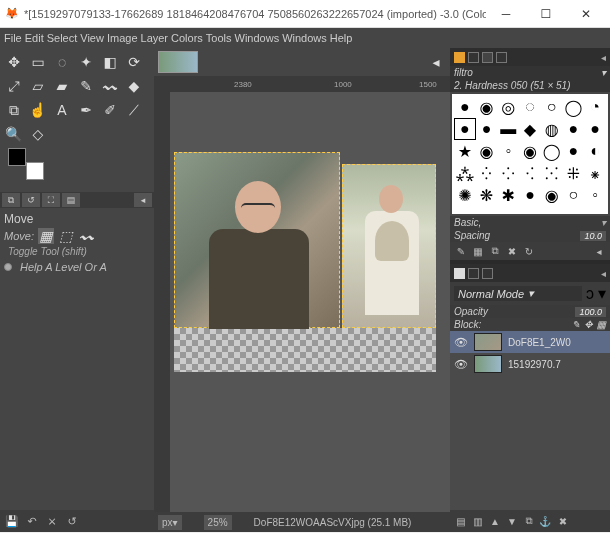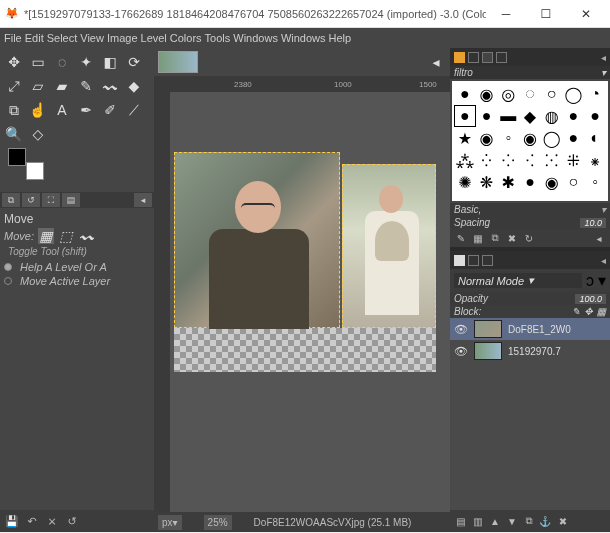--- a/index.html
+++ b/index.html
@@ -83,21 +83,21 @@
   <div class="winbtn">☐</div>
   <div class="winbtn">✕</div>
 </div>
 
 <div class="menubar">
   <span>File</span>
   <span>Edit</span>
   <span>Select</span>
   <span>View</span>
   <span>Image</span>
-  <span>Level</span>
+  <span>Layer</span>
   <span>Colors</span>
   <span>Tools</span>
   <span>Windows</span>
   <span>Windows</span>
   <span>Help</span>
 </div>
 
 <div class="app">
 
   <div class="left">
@@ -147,24 +147,20 @@
       <div class="toolopt-row">
         <span>Move:</span>
         <div class="tbtn" style="width:16px;height:16px;background:#666">▦</div>
         <div class="tbtn" style="width:16px;height:16px">⬚</div>
         <div class="tbtn" style="width:16px;height:16px">〰</div>
       </div>
       <div class="dock">Toggle Tool (shift)</div>
       <div class="toolopt-row">
           <span class="radio on"></span>
           <span>Help A Level Or A</span>
-        </div>
-      <div class="toolopt-row">
-          <span class="radio"></span>
-          <span>Move Active Layer</span>
         </div>
     </div>
     <div class="lfoot">
       <div class="ic">💾</div>
       <div class="ic">↶</div>
       <div class="ic">⨯</div>
       <div class="ic">↺</div>
     </div>
   </div>
 
@@ -206,20 +202,21 @@
       <div class="sq" style="background:#e8a030"></div>
       <div class="sq" style="background:#333;border:1px solid #777"></div>
       <div class="sq" style="background:#444;border:1px solid #777"></div>
       <div class="sq" style="background:#333;border:1px solid #777"></div>
       <div style="margin-left:auto;color:#aaa;font-size:10px">◂</div>
     </div>
     <div class="brushlabel">
       <span>filtro</span>
       <span>▾</span>
     </div>
+    <div class="brushname">2. Hardness 050 (51 × 51)</div>
     <div class="brushgrid">
       <div class="br">●</div>
         <div class="br">◉</div>
         <div class="br">◎</div>
         <div class="br">◌</div>
         <div class="br">○</div>
         <div class="br">◯</div>
         <div class="br">◔</div>
       <div class="br" style="outline:1px solid #000">●</div>
         <div class="br">●</div>

